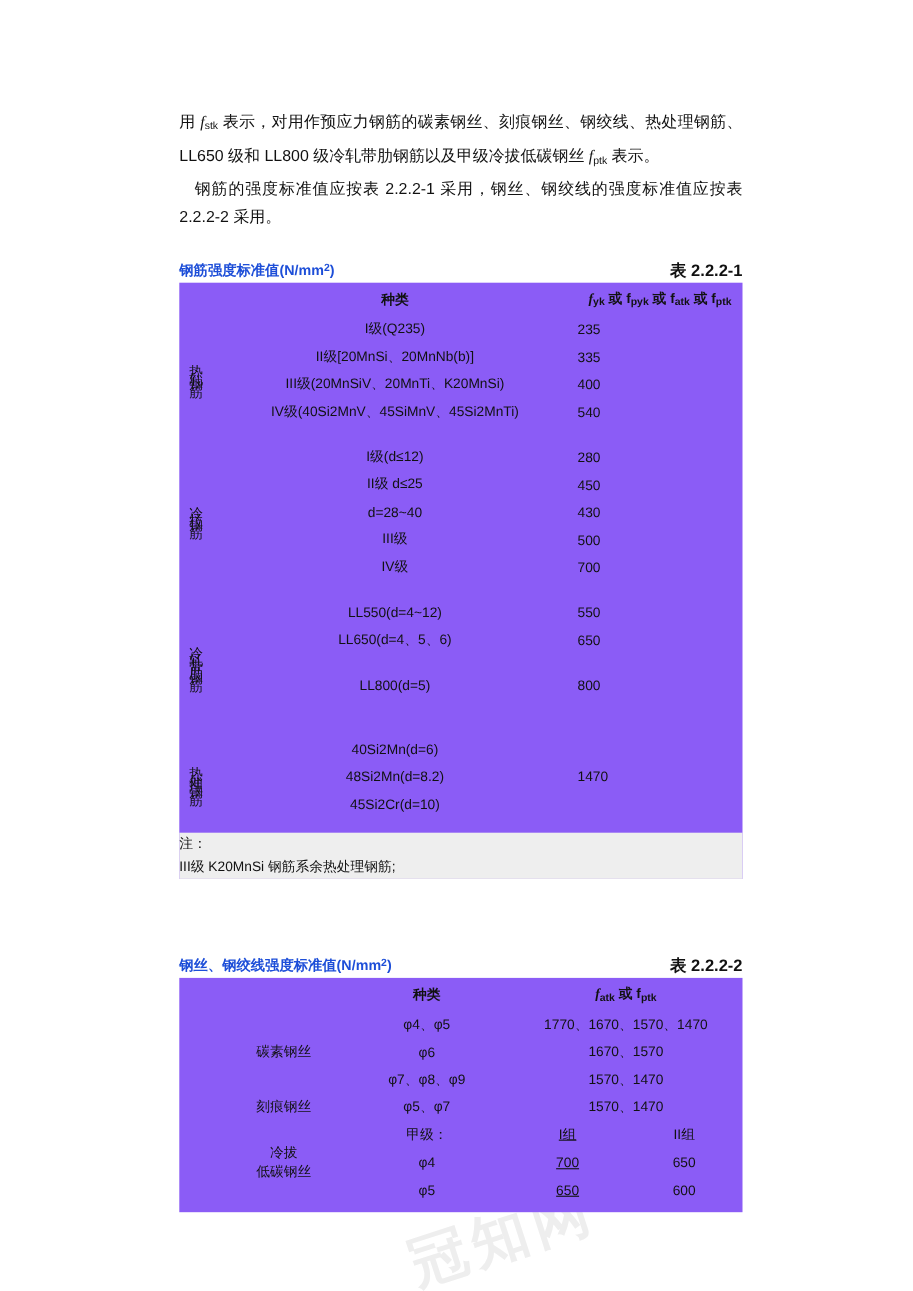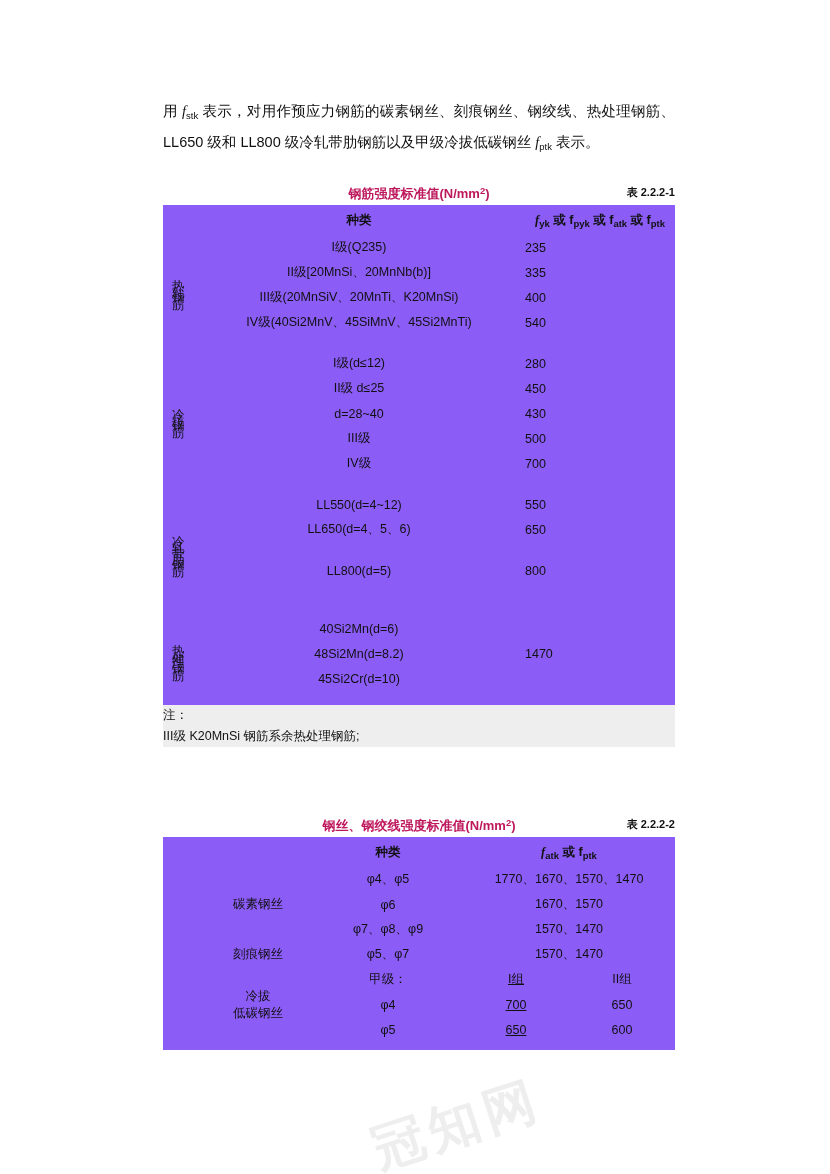--- a/index.html
+++ b/index.html
@@ -58,30 +58,30 @@
   }
   .ital-f { font-style: italic; font-family: "Liberation Serif", serif; }
 
   
   .tbl-caption {
     position: relative;
     margin-top: 26px;
     height: 20px;
   }
   .tbl-title {
-    text-align: center;
+    text-align: left;
     font-size: 13px;
     font-weight: bold;
-    color: #be185d;
+    color: #1d4ed8;
   }
   .tbl-num {
     position: absolute;
     right: 0;
     top: 0;
-    font-size: 11px;
+    font-size: 15px;
     font-weight: bold;
     color: #111;
   }
 
   
   table.doc {
     border-collapse: collapse;
     width: 512px;
     background: #8b5cf6;
     font-size: 12.5px;
@@ -144,20 +144,21 @@
 
 <div class="page">
 
   <div class="wm wm1">冠知网</div>
   <div class="wm wm2">冠知网</div>
 
   <div class="content">
 
     <div class="para para-top"><span>用 </span><span class="ital-f">f</span><sub>stk</sub><span> 表示，对用作预应力钢筋的碳素钢丝、刻痕钢丝、钢绞线、热处理钢筋、LL650 级和 LL800 级冷轧带肋钢筋以及甲级冷拔低碳钢丝 </span><span class="ital-f">f</span><sub>ptk</sub><span> 表示。</span></div>
 
+    <div class="para para-indent">钢筋的强度标准值应按表 2.2.2-1 采用，钢丝、钢绞线的强度标准值应按表 2.2.2-2 采用。</div>
 
     <div class="tbl-caption">
       <div class="tbl-title"><span>钢筋强度标准值(N/mm</span><sup>2</sup><span>)</span></div>
       <div class="tbl-num">表 2.2.2-1</div>
     </div>
 
     <table class="doc t1">
       <tbody>
           <tr class="hdr">
         <td class="c-cat"></td>

